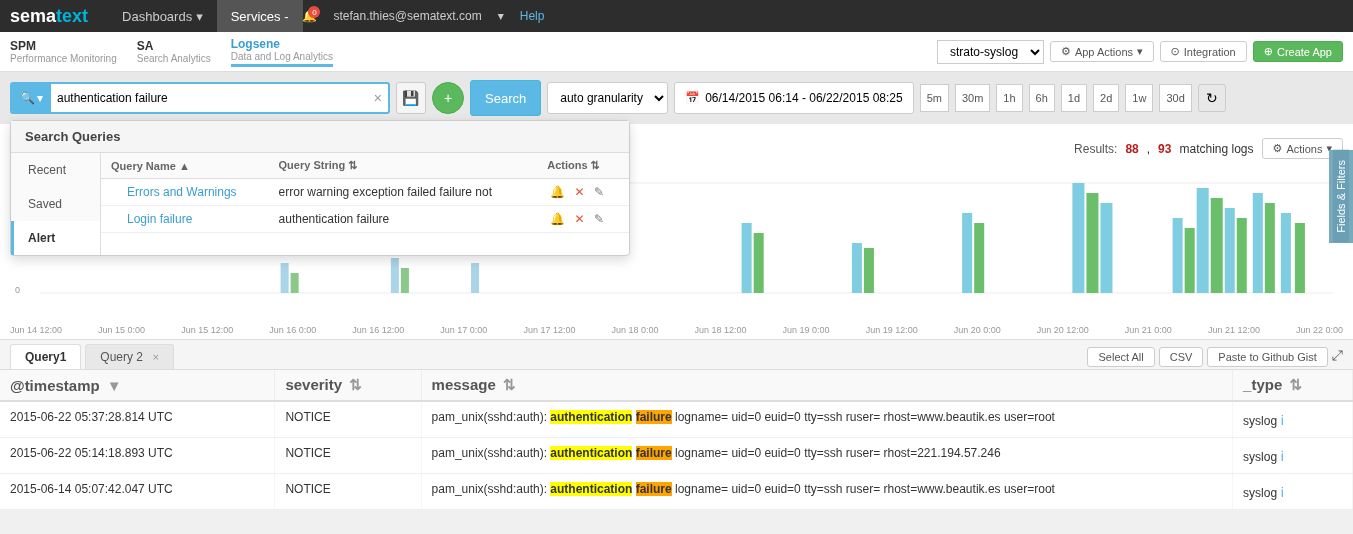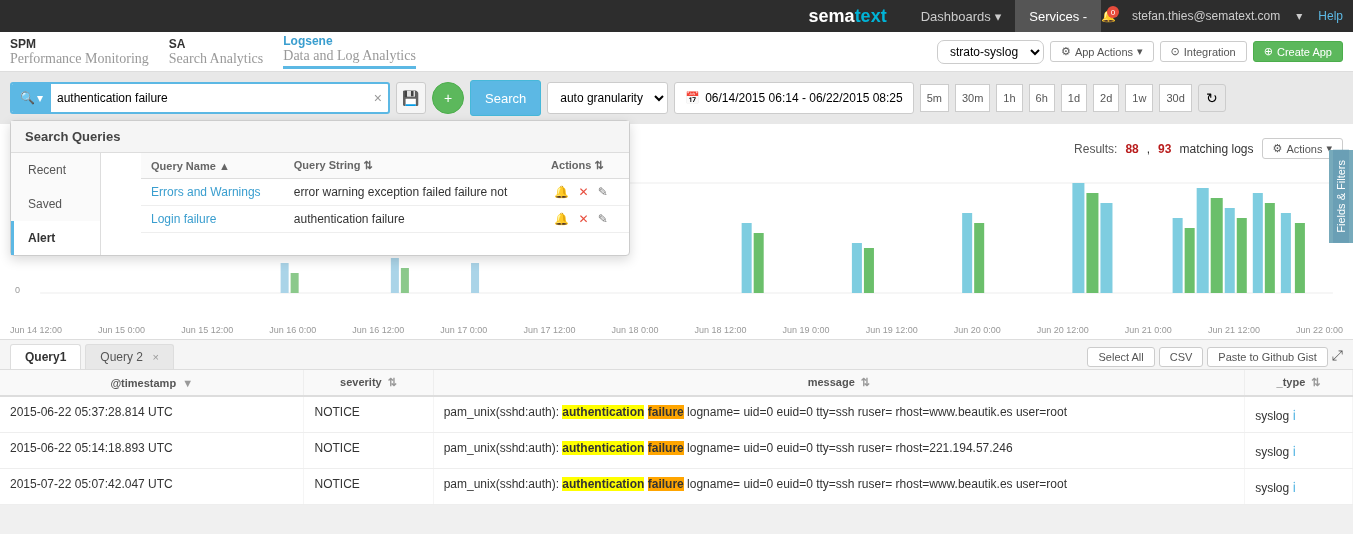--- a/index.html
+++ b/index.html
@@ -5,21 +5,21 @@
     * { box-sizing: border-box; margin: 0; padding: 0; }
     body { font-family: Arial, sans-serif; font-size: 12px; background: #f0f0f0; color: #333; overflow-x: hidden; }
 
     
     .top-nav {
       background: #2d2d2d;
       height: 32px;
       display: flex;
       align-items: center;
       padding: 12px 10px;
-      justify-content: flex-end;
+      justify-content: flex-start;
     }
     .top-nav-left { display: flex; align-items: center; gap: 0; }
     .logo { display: flex; align-items: center; margin-right: 20px; }
     .logo-sema { color: #fff; font-size: 18px; font-weight: bold; }
     .logo-text-accent { color: #00b4d8; }
     .nav-item {
       color: #ccc;
       padding: 0 14px;
       height: 32px;
       display: flex;
@@ -39,27 +39,27 @@
       border-bottom: 1px solid #ddd;
       height: 40px;
       display: flex;
       align-items: center;
       padding: 0 10px;
       justify-content: space-between;
     }
     .sub-nav-left { display: flex; align-items: center; gap: 20px; }
     .sub-nav-item { font-size: 11px; color: #666; cursor: pointer; }
     .sub-nav-item .label { font-weight: bold; color: #333; font-size: 12px; }
-    .sub-nav-item .sublabel { font-size: 14px; color: #999; font-family: Liberation Serif, serif; }
+    .sub-nav-item .sublabel { font-size: 10px; color: #999; }
     .sub-nav-item.active-tab { border-bottom: 3px solid #5cb8e4; padding-bottom: 2px; }
     .active-tab .label { color: #3a9ecf; }
     .sub-nav-right { display: flex; align-items: center; gap: 6px; }
     .app-select {
       border: 1px solid #ccc;
-      border-radius: 7px;
+      border-radius: 0;
       padding: 3px 8px;
       font-size: 12px;
       background: #fff;
       cursor: pointer;
     }
     .btn-sm {
       padding: 3px 10px;
       border-radius: 3px;
       font-size: 11px;
       border: 1px solid #ccc;
@@ -207,21 +207,21 @@
       width: 620px;
     }
     .dropdown-panel-header {
       background: #f5f5f5;
       padding: 8px 14px;
       border-bottom: 1px solid #ddd;
       font-weight: bold;
       font-size: 13px;
       color: #444;
     }
-    .dropdown-panel-body { display: flex; gap: 40px; }
+    .dropdown-panel-body { display: flex; }
     .dropdown-sidebar {
       width: 90px;
       border-right: 1px solid #ddd;
       background: #fafafa;
     }
     .dropdown-sidebar-item {
       padding: 10px 14px;
       cursor: pointer;
       color: #555;
       font-size: 12px;
@@ -237,21 +237,21 @@
       color: #666;
       border-bottom: 1px solid #ddd;
       background: #fafafa;
       font-weight: bold;
     }
     .dropdown-table td {
       padding: 6px 10px;
       border-bottom: 1px solid #eee;
       font-size: 12px;
     }
-    .query-link { color: #3a9ecf; text-decoration: none; }
+    .query-link { color: #3a9ecf; text-decoration: none; margin-left: 16px; }
     .action-icon { color: #777; cursor: pointer; margin: 0 3px; font-size: 12px; }
 
     
     .callout-bubble {
       position: absolute;
       right: 340px;
       top: 170px;
       background: #e8e800;
       border-radius: 50%;
       width: 180px;
@@ -342,25 +342,25 @@
 
     
     .data-table {
       background: #fff;
       width: 100%;
       border-collapse: collapse;
       font-size: 12px;
     }
     .data-table th {
       padding: 6px 10px;
-      text-align: center;
+      text-align: left;
       border-bottom: 2px solid #ddd;
       border-right: 1px solid #eee;
       background: #f9f9f9;
-      font-size: 11px;
+      font-size: 15px;
       color: #555;
       cursor: pointer;
       white-space: nowrap;
     }
     .data-table th .sort-arrow { color: #999; margin-left: 3px; }
     .data-table td {
       padding: 8px 10px;
       border-bottom: 1px solid #eee;
       border-right: 1px solid #f5f5f5;
       vertical-align: top;
@@ -689,21 +689,21 @@
         <td>
           <span>pam_unix(sshd:auth): </span><span class="highlight">authentication</span><span> </span><span class="highlight-orange">failure</span><span> logname= uid=0 euid=0 tty=ssh ruser= rhost=221.194.57.246</span>
         </td>
         <td>
           <span>syslog</span>
           <span class="info-icon">ℹ</span>
         </td>
       </tr>
 
       <tr>
-        <td>2015-07-22 05:07:42.047  UTC</td>
+        <td>2015-06-14 05:07:42.047  UTC</td>
         <td>NOTICE</td>
         <td>
           <span>pam_unix(sshd:auth): </span><span class="highlight">authentication</span><span> </span><span class="highlight-orange">failure</span><span> logname= uid=0 euid=0 tty=ssh ruser= rhost=www.beautik.es  user=root</span>
         </td>
         <td>
           <span>syslog</span>
           <span class="info-icon">ℹ</span>
         </td>
       </tr>
     </tbody>

